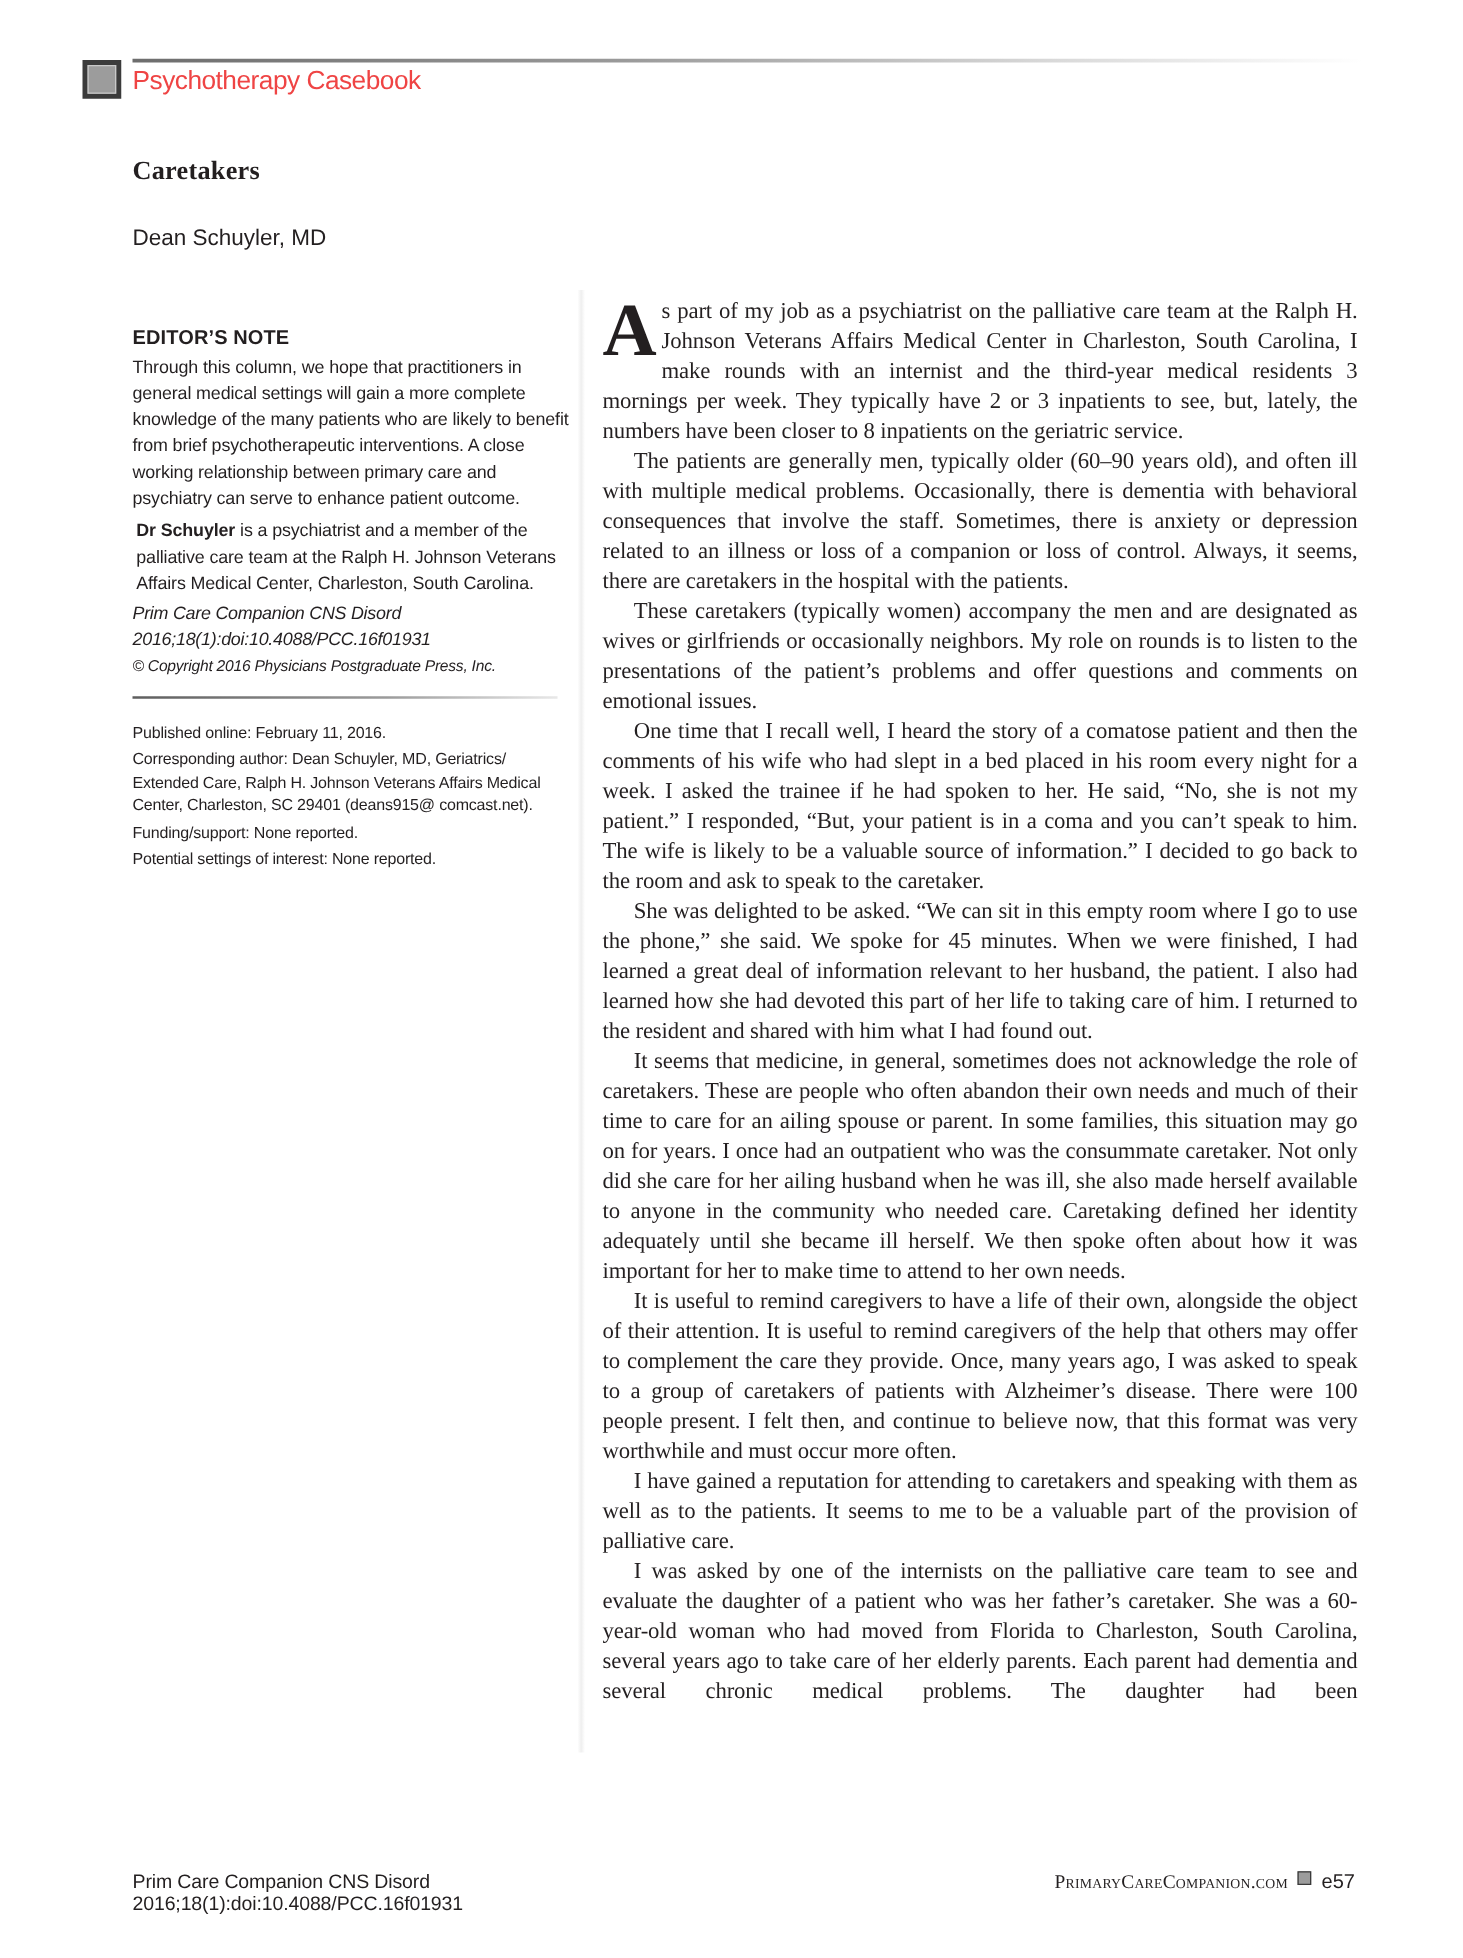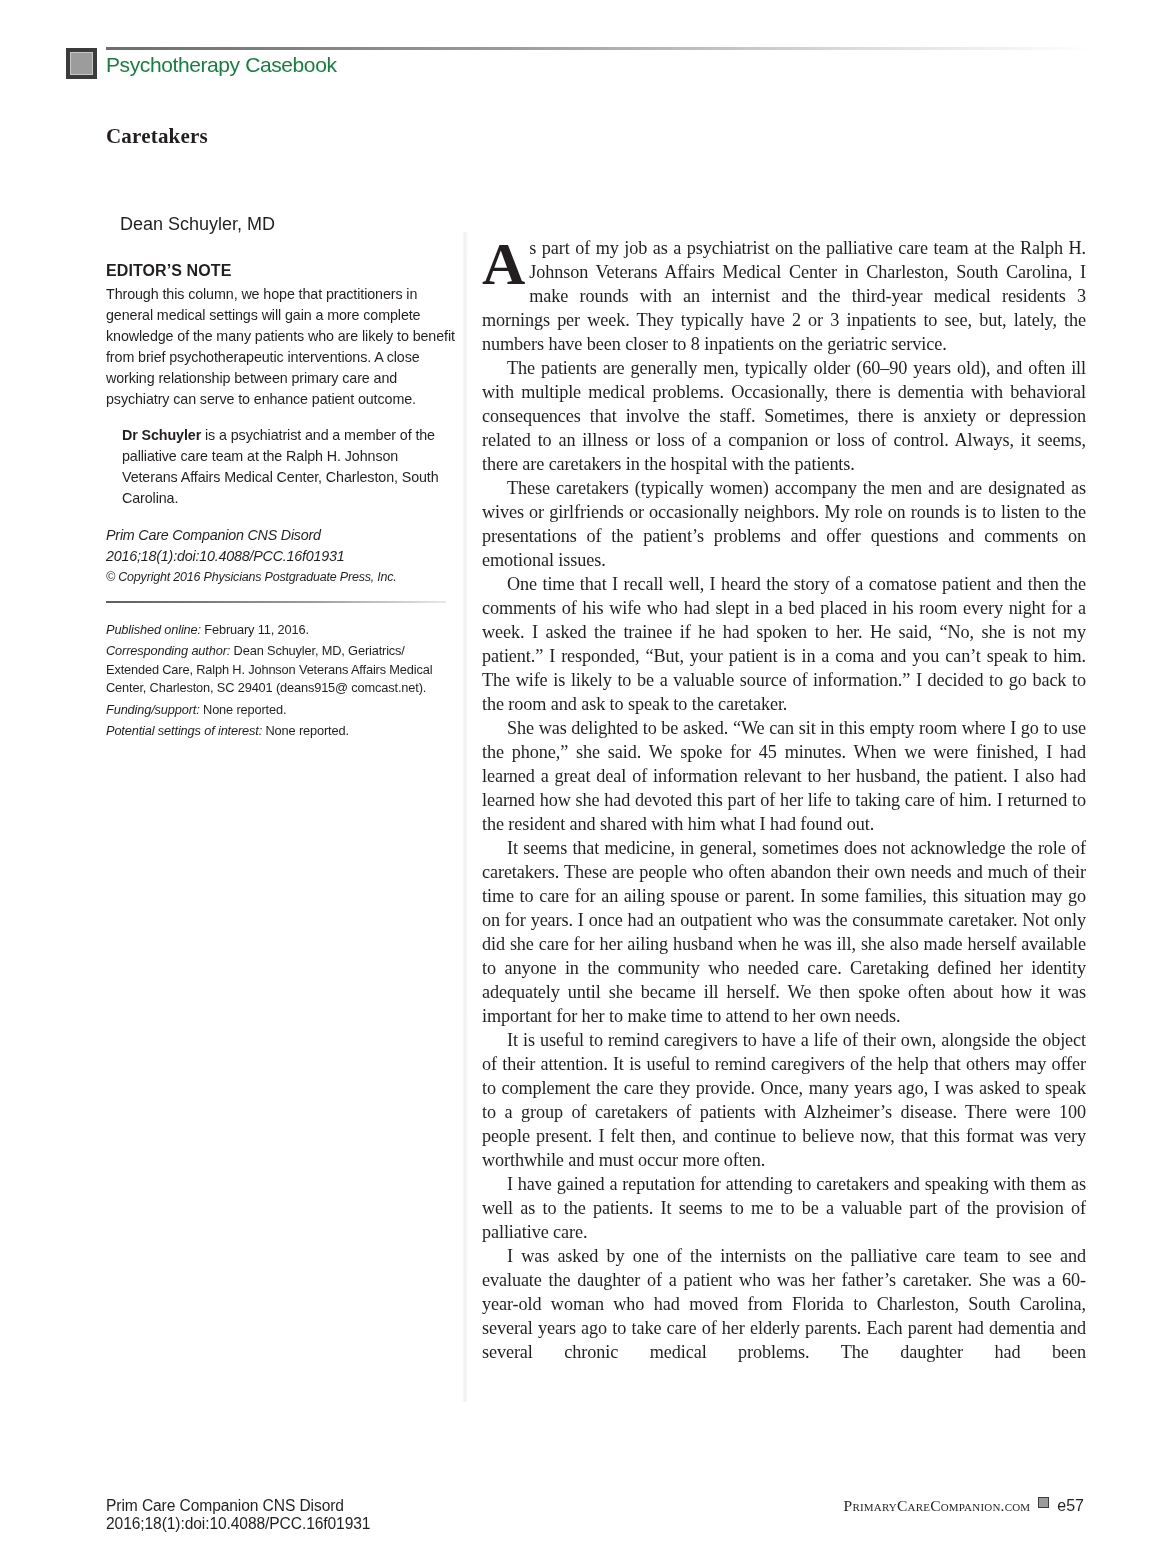--- a/index.html
+++ b/index.html
@@ -13,48 +13,48 @@
     position: absolute; left: 66px; top: 48px; width: 31px; height: 31px;
     background: #3b3b3b; box-sizing: border-box;
   }
   .section-square::after {
     content: ""; position: absolute; left: 4px; top: 4px; width: 23px; height: 23px;
     background: #9c9c9c; border: 1px solid #c8c8c8; box-sizing: border-box;
   }
   .section-label {
     position: absolute; left: 106px; top: 53px;
     font-family: "Liberation Sans", sans-serif; font-size: 21px; letter-spacing: -0.4px;
-    color: #15803d;
+    color: #ef4444;
   }
 
   .article-title {
     position: absolute; left: 106px; top: 124px;
     font-family: "Liberation Serif", serif; font-weight: bold; font-size: 21px;
     color: #231f20; letter-spacing: 0.2px;
   }
   .author {
-    position: absolute; left: 120px; top: 180px;
-    font-family: "Liberation Sans", sans-serif; font-size: 18px; color: #231f20; margin-top: 34px;
+    position: absolute; left: 106px; top: 180px;
+    font-family: "Liberation Sans", sans-serif; font-size: 18px; color: #231f20;
   }
 
   .sidebar {
     position: absolute; left: 106px; top: 262px; width: 350px;
     font-family: "Liberation Sans", sans-serif; color: #231f20;
   }
   .editor-heading { font-weight: bold; font-size: 16px; margin: 0 0 4px 0; letter-spacing: 0.1px; }
   .editor-text { font-size: 14.3px; line-height: 20.9px; margin: 0 0 6px 0; letter-spacing: -0.1px; }
-  .bio { font-size: 14.3px; line-height: 20.9px; margin: 16px; letter-spacing: -0.1px; }
+  .bio { font-size: 14.3px; line-height: 20.9px; margin: 3px; letter-spacing: -0.1px; }
   .citation { font-size: 14.3px; line-height: 20.9px; font-style: italic; margin: 0; letter-spacing: -0.2px; }
   .copyright { font-size: 12.5px; font-style: italic; line-height: 20px; margin: 0; letter-spacing: -0.2px; }
   .sidebar-rule {
     height: 2px; margin: 14px 0 18px 0; width: 340px;
     background: linear-gradient(to right, #5e5e5e 0%, #9b9b9b 60%, #e8e8e8 100%);
   }
   .meta { font-size: 12.8px; line-height: 18.4px; margin: 0 0 3px 0; letter-spacing: -0.15px; }
-  .meta .lbl { font-style: italic; }
+  .meta .lbl { }
 
   .col-divider {
     position: absolute; left: 462px; top: 232px; width: 6px; height: 1170px;
     background: linear-gradient(to right, rgba(255,255,255,0), #efefef 50%, rgba(255,255,255,0));
   }
 
   .main-col {
     position: absolute; left: 482px; top: 236px; width: 604px;
     font-family: "Liberation Serif", serif; font-size: 18.2px; line-height: 24px;
     color: #231f20; text-align: justify; letter-spacing: -0.1px;

